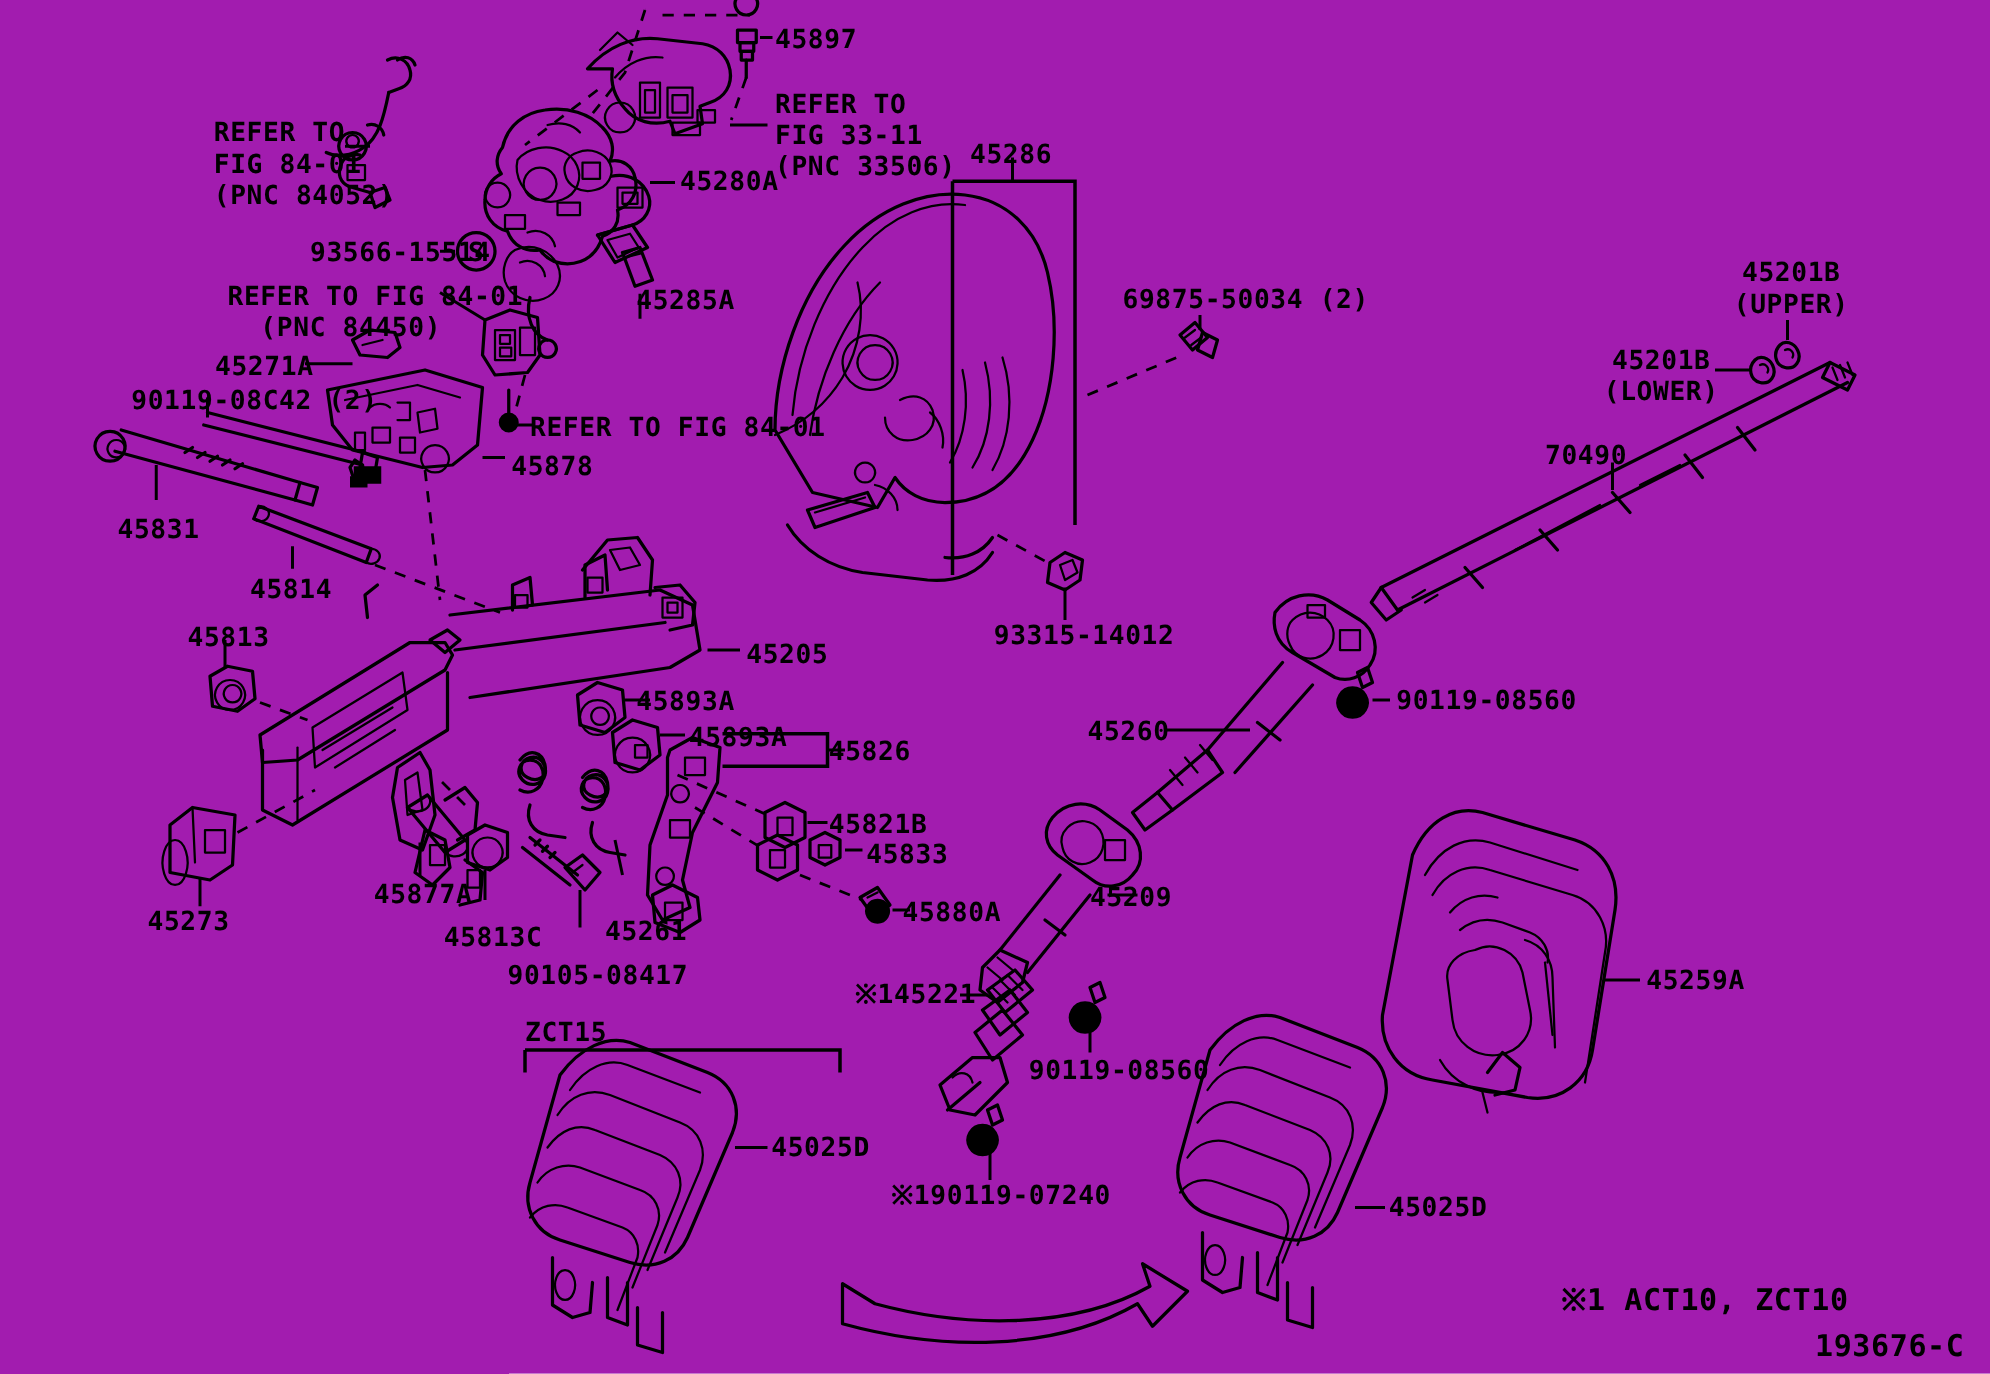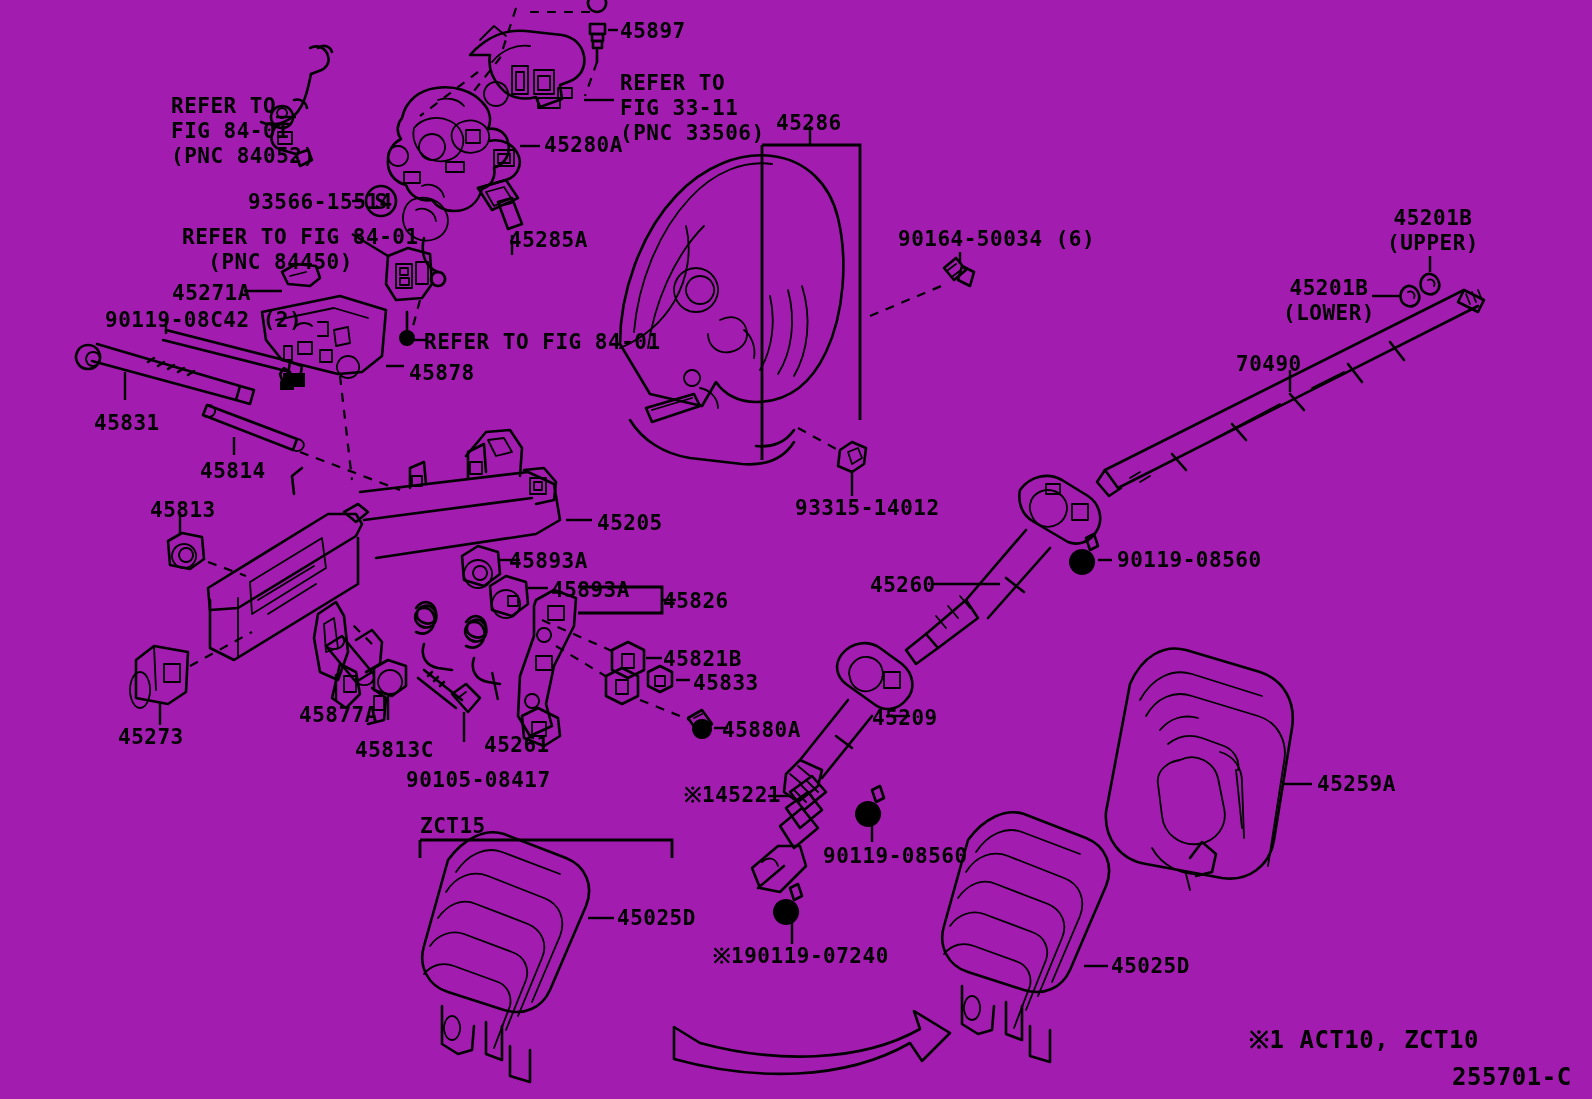--- a/index.html
+++ b/index.html
@@ -555,21 +555,21 @@
   <div class="lbl" style="left:663px;top:589px;">45826</div>
 
   <div class="lbl" style="left:663px;top:647px;">45821B</div>
 
   <div class="lbl" style="left:693px;top:671px;">45833</div>
 
   <div class="lbl" style="left:722px;top:718px;">45880A</div>
 
   <div class="lbl" style="left:776px;top:111px;">45286</div>
 
-  <div class="lbl" style="left:898px;top:227px;">90164-50034 (6)</div>
+  <div class="lbl" style="left:898px;top:227px;">69875-50034 (2)</div>
 
   <div class="lbl" style="left:795px;top:496px;">93315-14012</div>
 
   <div class="lbl multi ctr" style="left:1373px;top:206px;width:120px;">45201B
 (UPPER)</div>
 
   <div class="lbl multi ctr" style="left:1269px;top:276px;width:120px;">45201B
 (LOWER)</div>
 
   <div class="lbl" style="left:1236px;top:352px;">70490</div>
@@ -589,15 +589,15 @@
   <div class="lbl" style="left:1317px;top:772px;">45259A</div>
 
   <div class="lbl" style="left:420px;top:814px;">ZCT15</div>
 
   <div class="lbl" style="left:617px;top:906px;">45025D</div>
 
   <div class="lbl" style="left:1111px;top:954px;">45025D</div>
 
   <div class="lbl sm" style="left:1249px;top:1026px;">※1 ACT10, ZCT10</div>
 
-  <div class="lbl sm" style="left:1452px;top:1063px;">255701-C</div>
+  <div class="lbl sm" style="left:1452px;top:1063px;">193676-C</div>
 
 </div>
 
 </body></html>

